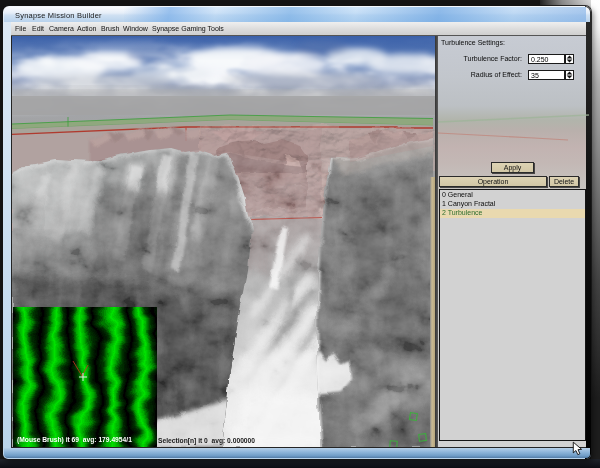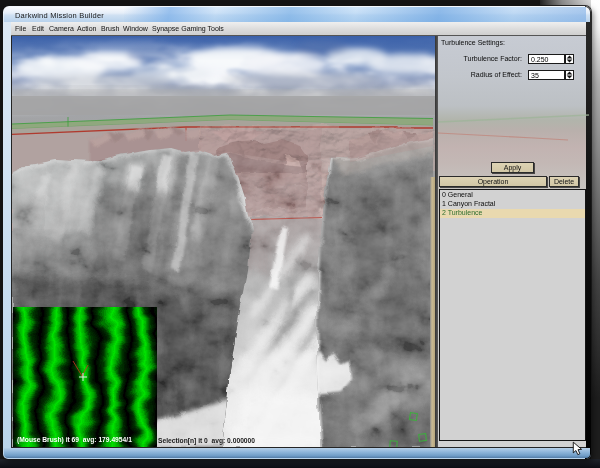--- a/index.html
+++ b/index.html
@@ -42,21 +42,21 @@
 </head>
 <body>
 <div id="stage">
 <div id="backdrop-r"></div>
 <div id="backdrop-tr"></div>
 <div id="backdrop-b"></div>
 <div id="win">
 <div id="winright"></div>
 <div id="titlebar">
         <div id="titlesheen"></div>
-        <div id="title">Darkwind Mission Builder</div>
+        <div id="title">Synapse Mission Builder</div>
       </div>
 <div id="menubar">
 <span class="mi" style="left:4px">File</span>
 <span class="mi" style="left:21px">Edit</span>
 <span class="mi" style="left:38px">Camera</span>
 <span class="mi" style="left:66px">Action</span>
 <span class="mi" style="left:90px">Brush</span>
 <span class="mi" style="left:112px">Window</span>
 <span class="mi" style="left:141px">Synapse Gaming Tools</span>
 </div>

